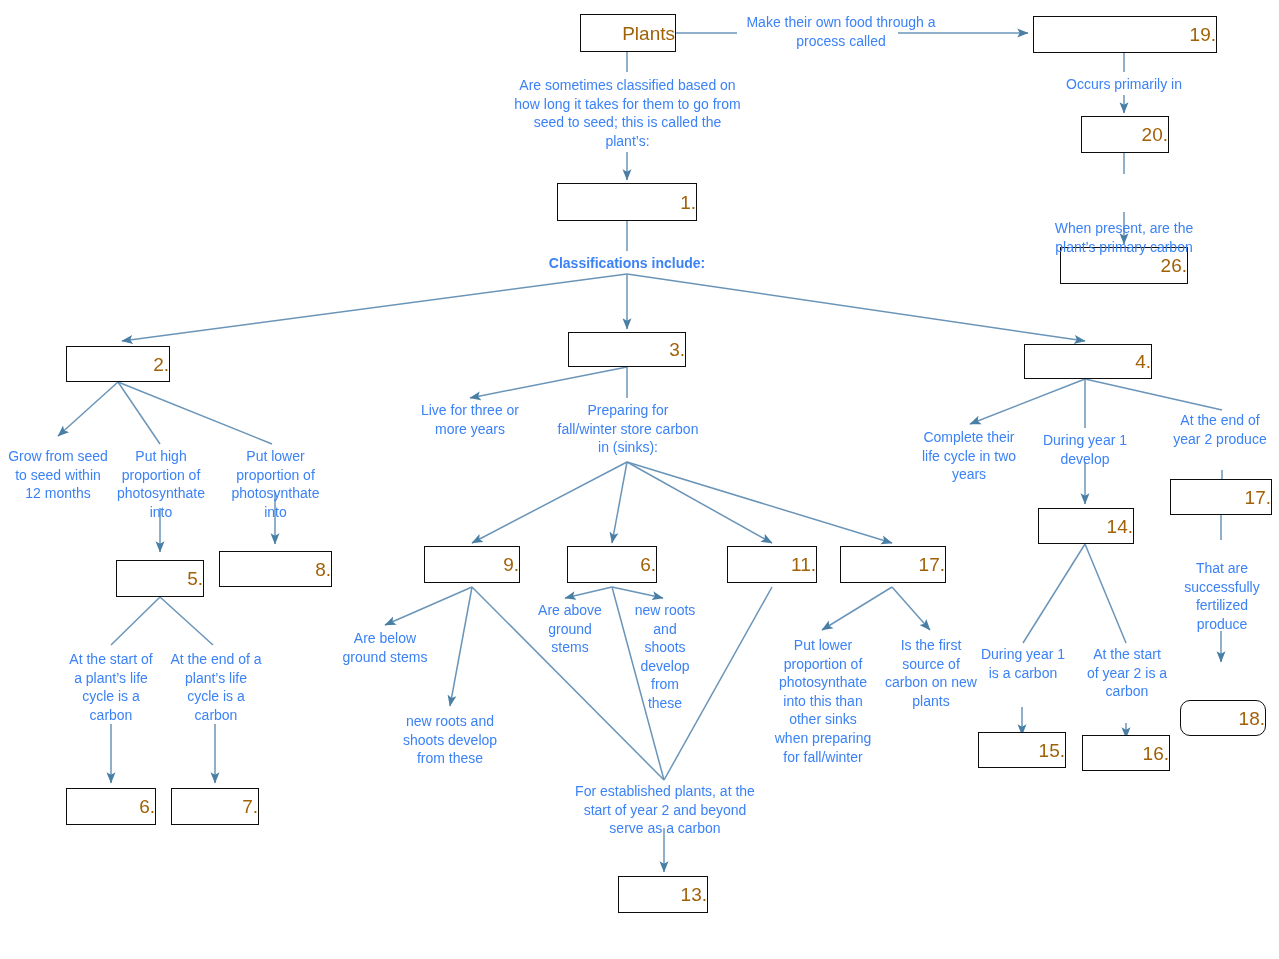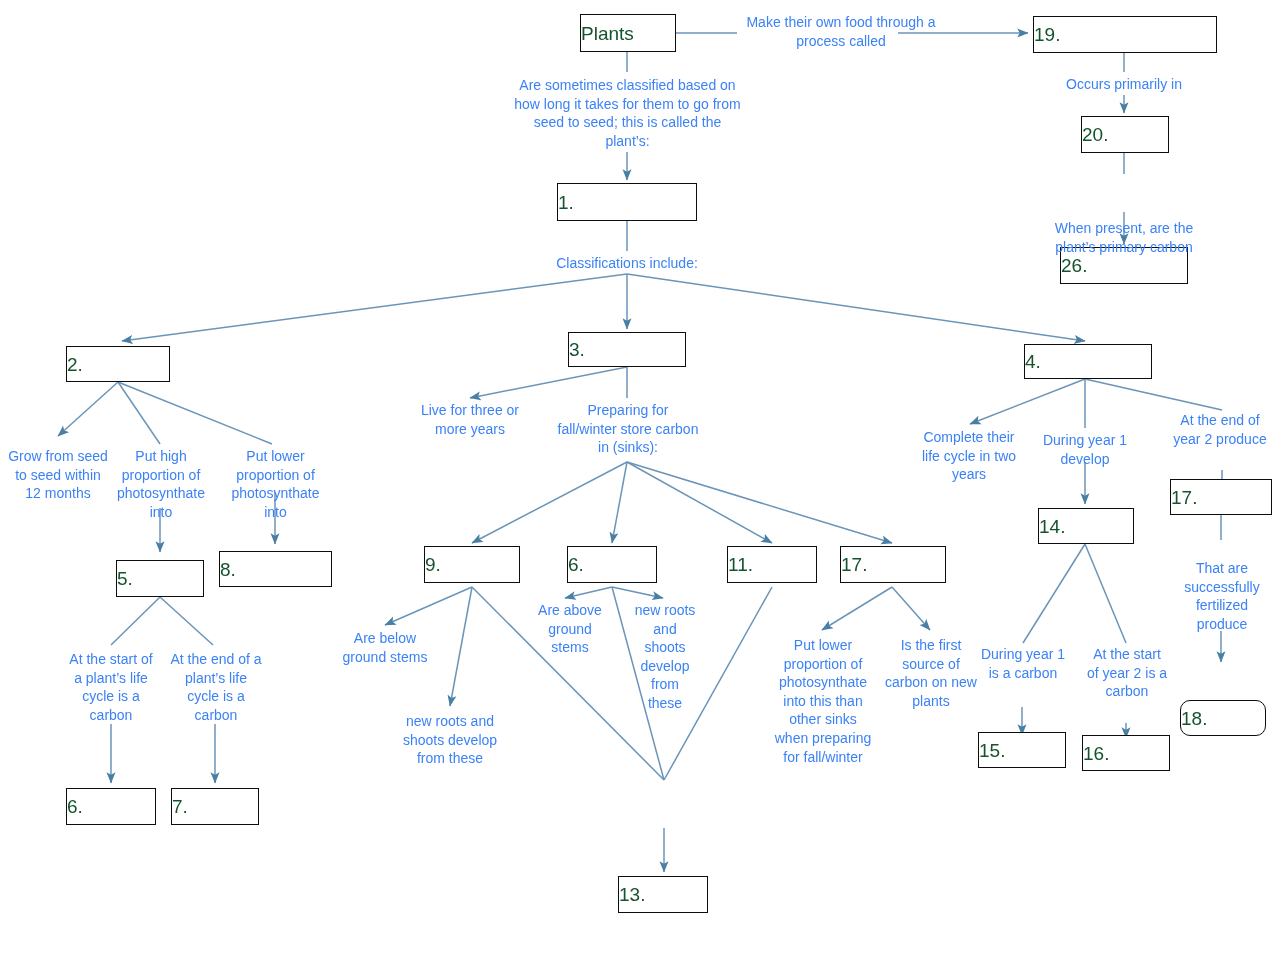--- a/index.html
+++ b/index.html
@@ -6,22 +6,22 @@
   body{
     width:1279px;height:959px;position:relative;overflow:hidden;
     font-family:"Liberation Sans","DejaVu Sans",sans-serif;
     color:#1a1a1a;
   }
   #stage{position:absolute;left:0;top:0;width:1279px;height:959px;}
   svg#wires{position:absolute;left:0;top:0;width:1279px;height:959px;pointer-events:none;}
   .node{
     position:absolute;box-sizing:border-box;
     border:1.3px solid #0d0d0d;background:#ffffff;
-    display:flex;align-items:center;justify-content:flex-start;
-    font-size:19px;line-height:1;color:#14532d;
+    display:flex;align-items:center;justify-content:flex-end;
+    font-size:19px;line-height:1;color:#a16207;
   }
   .lbl{
     position:absolute;box-sizing:border-box;
     text-align:center;font-size:14px;line-height:1.33;color:#3b82f6;
   }
 </style>
 </head>
 <body>
 
 <div id="stage">
@@ -176,37 +176,38 @@
     </div>
   <div class="node" style="left:1170px;top:479px;width:102px;height:36px;">
       <span>17.</span>
     </div>
   <div class="node" style="left:1180px;top:700px;width:86px;height:36px;border-radius:10px;">
       <span>18.</span>
     </div>
 
   <div class="lbl" style="left:735px;top:13px;width:212px;">Make their own food through a process called</div>
   <div class="lbl" style="left:510px;top:76px;width:235px;">Are sometimes classified based on how long it takes for them to go from seed to seed; this is called the plant’s:</div>
-  <div class="lbl" style="left:527px;top:254px;width:200px;">Classifications include:</div>
+  <div class="lbl" style="left:527px;top:254px;width:200px;font-weight:bold;">Classifications include:</div>
   <div class="lbl" style="left:1034px;top:75px;width:180px;">Occurs primarily in</div>
   <div class="lbl" style="left:1038px;top:176px;width:172px;margin-top:43px;">When present, are the plant’s primary carbon</div>
 
   <div class="lbl" style="left:8px;top:447px;width:100px;">Grow from seed to seed within 12 months</div>
   <div class="lbl" style="left:110px;top:447px;width:102px;">Put high proportion  of photosynthate into</div>
   <div class="lbl" style="left:224px;top:447px;width:103px;">Put lower proportion  of photosynthate into</div>
   <div class="lbl" style="left:66px;top:650px;width:90px;">At the start of a plant’s life cycle is a carbon</div>
   <div class="lbl" style="left:170px;top:650px;width:92px;">At the end of a plant’s life cycle is a carbon</div>
 
   <div class="lbl" style="left:410px;top:401px;width:120px;">Live for three or more years</div>
   <div class="lbl" style="left:557px;top:401px;width:142px;">Preparing for fall/winter store carbon in (sinks):</div>
 
   <div class="lbl" style="left:340px;top:629px;width:90px;">Are below ground stems</div>
   <div class="lbl" style="left:402px;top:712px;width:96px;">new roots and shoots develop from these</div>
   <div class="lbl" style="left:534px;top:601px;width:72px;">Are above ground stems</div>
   <div class="lbl" style="left:634px;top:601px;width:62px;">new roots and shoots develop from these</div>
+  <div class="lbl" style="left:568px;top:782px;width:194px;">For established plants, at the start of year 2 and beyond serve as a carbon</div>
   <div class="lbl" style="left:773px;top:636px;width:100px;">Put lower proportion  of photosynthate into this than other sinks when preparing for fall/winter</div>
   <div class="lbl" style="left:884px;top:636px;width:94px;">Is the first source of carbon on new plants</div>
 
   <div class="lbl" style="left:913px;top:428px;width:112px;">Complete their life cycle in two years</div>
   <div class="lbl" style="left:1034px;top:431px;width:102px;">During year 1 develop</div>
   <div class="lbl" style="left:1170px;top:411px;width:100px;">At the end of year 2 produce</div>
   <div class="lbl" style="left:978px;top:645px;width:90px;">During year 1 is a carbon</div>
   <div class="lbl" style="left:1086px;top:645px;width:82px;">At the start of year 2 is a carbon</div>
   <div class="lbl" style="left:1176px;top:551px;width:92px;margin-top:8px;">That are successfully fertilized produce</div>
 

